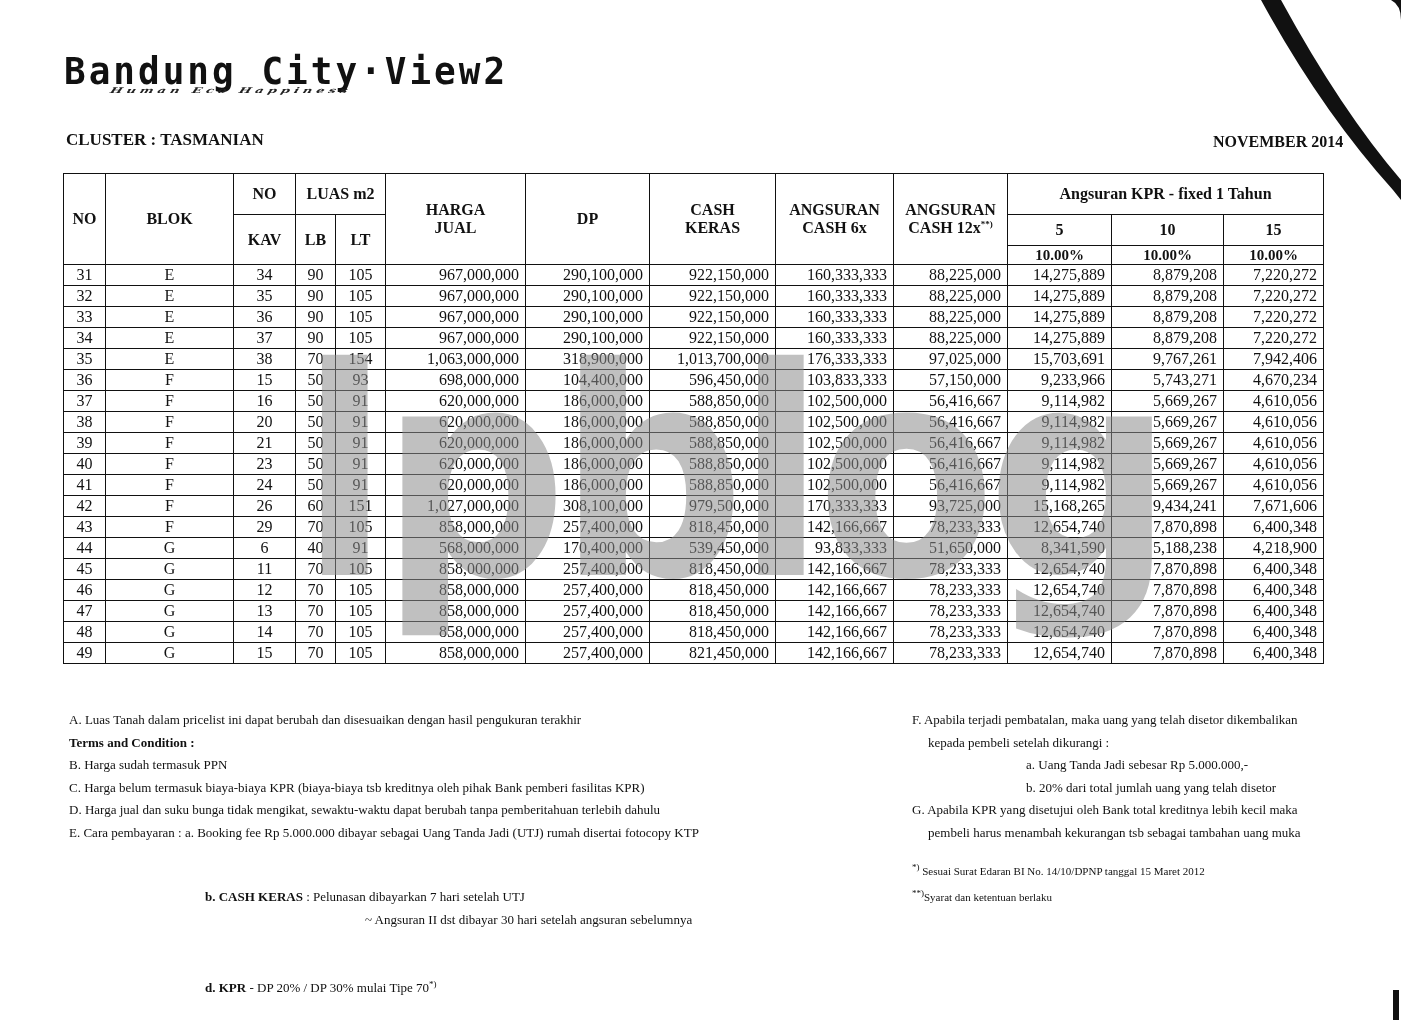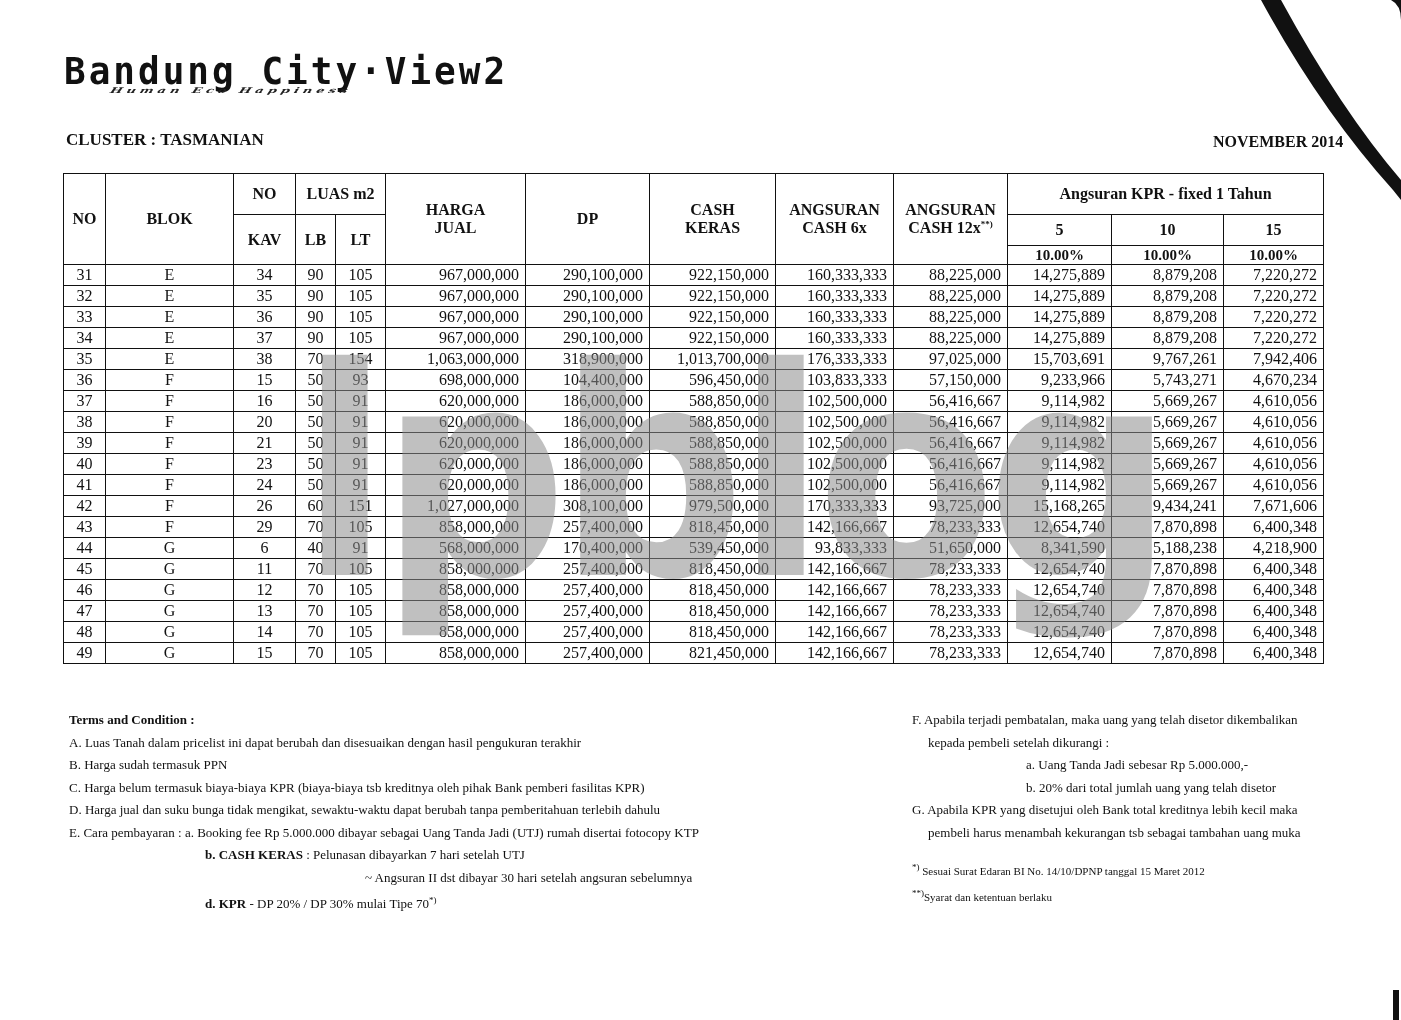--- a/index.html
+++ b/index.html
@@ -52,21 +52,21 @@
     table.price thead tr.h2 th { height: 30px; }
     table.price thead tr.h3 th { height: 18px; font-size: 15px; }
     td.c { text-align: center; }
     td.r { text-align: right; }
     sup { font-size: 9px; }
     .terms { position: absolute; font-size: 13px; line-height: 22.5px; }
     .terms .line { white-space: nowrap; }
     .terms-left { left: 69px; top: 709px; }
     .terms-right { left: 912px; top: 709px; }
     .b { font-weight: bold; }
-    .indent-e { padding-left: 136px; }
+    .indent-e { padding-left: 136px; margin-top: 42px; }
     .indent-e2 { padding-left: 296px; }
     .indent-f { padding-left: 16px; }
     .indent-fa { padding-left: 114px; }
     .indent-fb { padding-left: 130px; }
     .note { font-size: 11px; }
     .page-mark { position: absolute; left: 1393px; top: 990px; width: 6px; height: 30px; background: #111; }
   </style>
 </head>
 <body>
 
@@ -421,22 +421,22 @@
         <td class="r">142,166,667</td>
         <td class="r">78,233,333</td>
         <td class="r">12,654,740</td>
         <td class="r">7,870,898</td>
         <td class="r">6,400,348</td>
       </tr>
     </tbody>
 </table>
 
 <div class="terms terms-left">
+  <div class="line">A. Luas Tanah dalam pricelist ini dapat berubah dan disesuaikan dengan hasil pengukuran terakhir</div>
   <div class="line b">Terms and Condition :</div>
-  <div class="line">A. Luas Tanah dalam pricelist ini dapat berubah dan disesuaikan dengan hasil pengukuran terakhir</div>
   <div class="line">B. Harga sudah termasuk PPN</div>
   <div class="line">C. Harga belum termasuk biaya-biaya KPR (biaya-biaya tsb kreditnya oleh pihak Bank pemberi fasilitas KPR)</div>
   <div class="line">D. Harga jual dan suku bunga tidak mengikat, sewaktu-waktu dapat berubah tanpa pemberitahuan terlebih dahulu</div>
   <div class="line">
     <span>E. Cara pembayaran :</span>
     <span>a. Booking fee Rp 5.000.000 dibayar sebagai Uang Tanda Jadi (UTJ) rumah disertai fotocopy KTP</span>
   </div>
   <div class="line indent-e"><span class="b">b. CASH KERAS</span><span> : Pelunasan dibayarkan 7 hari setelah UTJ</span></div>
   <div class="line indent-e2">~ Angsuran II dst dibayar 30 hari setelah angsuran sebelumnya</div>
   <div class="line indent-e"><span class="b">d. KPR</span><span> - DP 20% / DP 30% mulai Tipe 70</span><sup>*)</sup></div>

